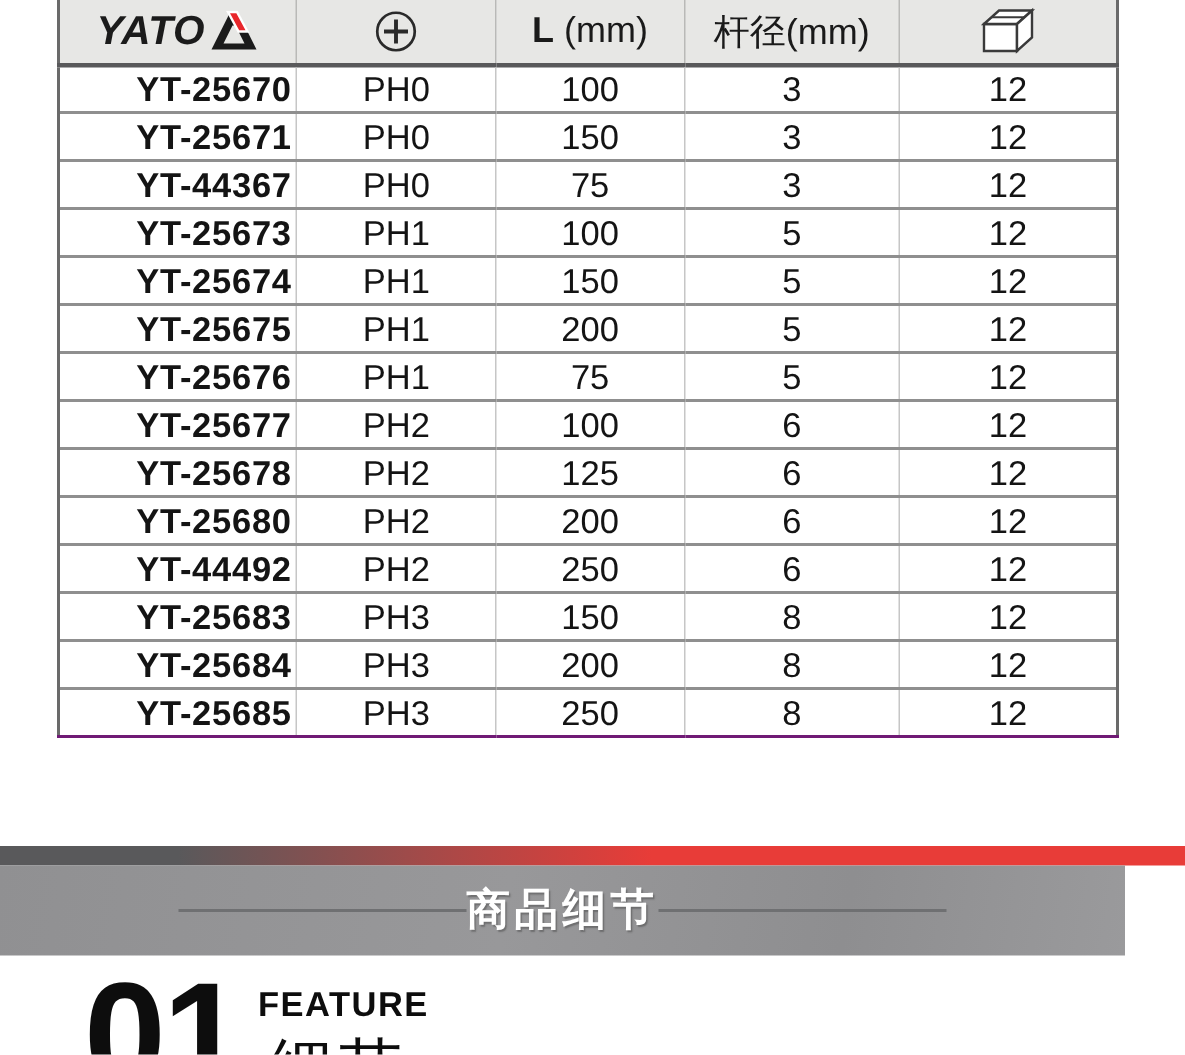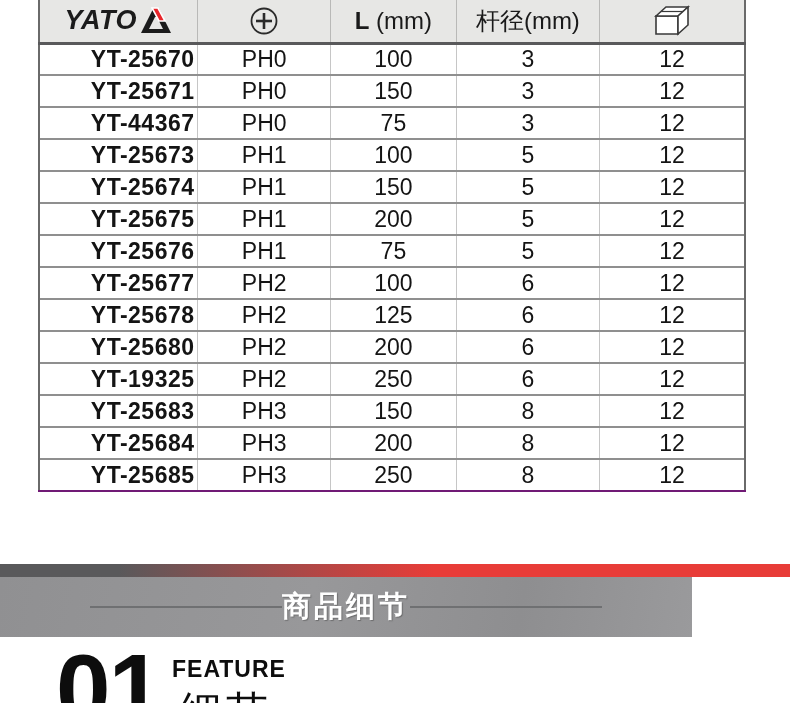--- a/index.html
+++ b/index.html
@@ -80,21 +80,21 @@
 
   
   .accent-strip {
     position: absolute;
     left: 0; top: 564px;
     width: 790px; height: 13px;
   }
   .detail-banner {
     position: absolute;
     left: 0; top: 577px;
-    width: 692px; height: 60px;
+    width: 750px; height: 60px;
     background: linear-gradient(100deg, #909092 0%, #98989a 45%, #8e8e90 75%, #9a9a9c 100%);
     display: flex;
     align-items: center;
     justify-content: center;
   }
   .banner-line {
     width: 192px; height: 2px;
     background: #6f7072;
   }
   .banner-title {
@@ -250,21 +250,21 @@
           <td>12</td>
         </tr>
         <tr>
           <td class="model">YT-25680</td>
           <td>PH2</td>
           <td>200</td>
           <td>6</td>
           <td>12</td>
         </tr>
         <tr>
-          <td class="model">YT-19325</td>
+          <td class="model">YT-44492</td>
           <td>PH2</td>
           <td>250</td>
           <td>6</td>
           <td>12</td>
         </tr>
         <tr>
           <td class="model">YT-25683</td>
           <td>PH3</td>
           <td>150</td>
           <td>8</td>

